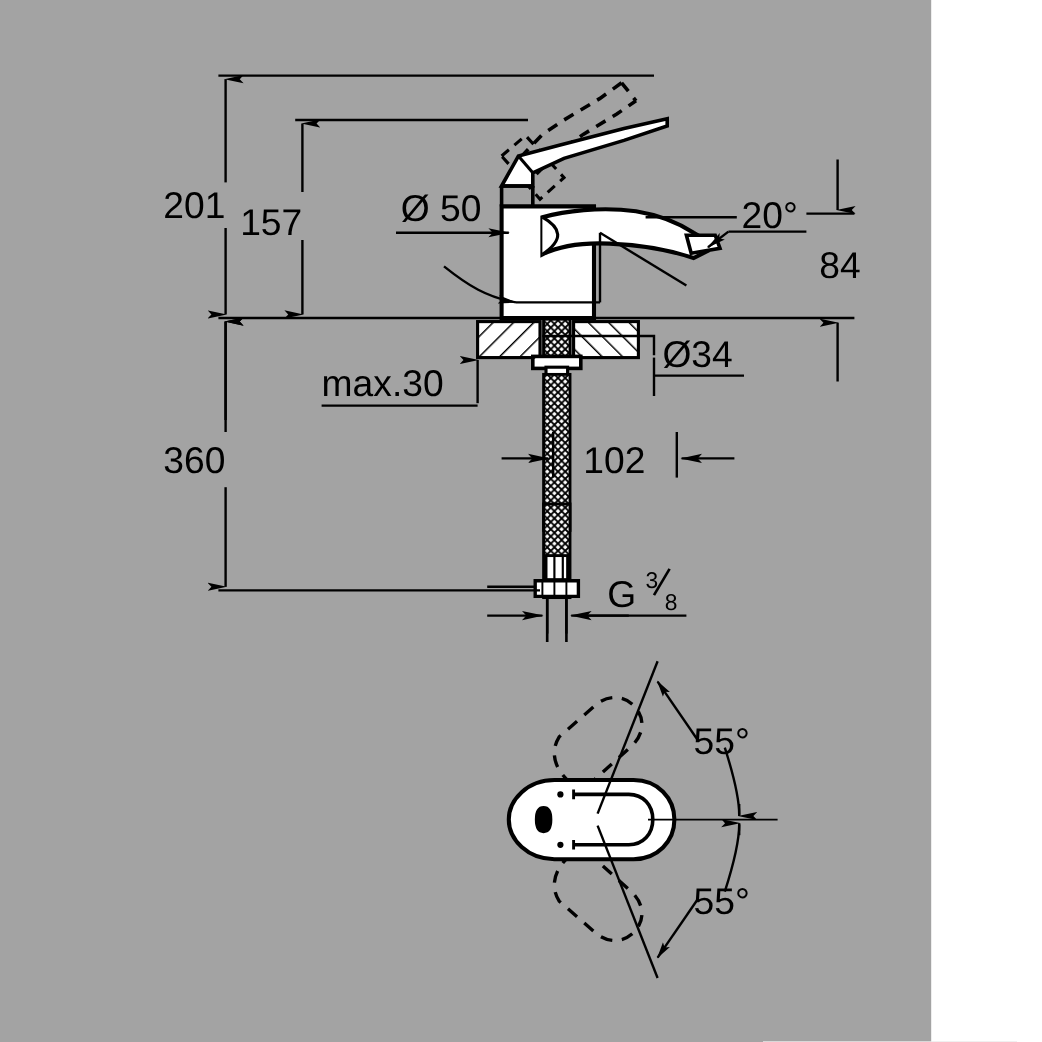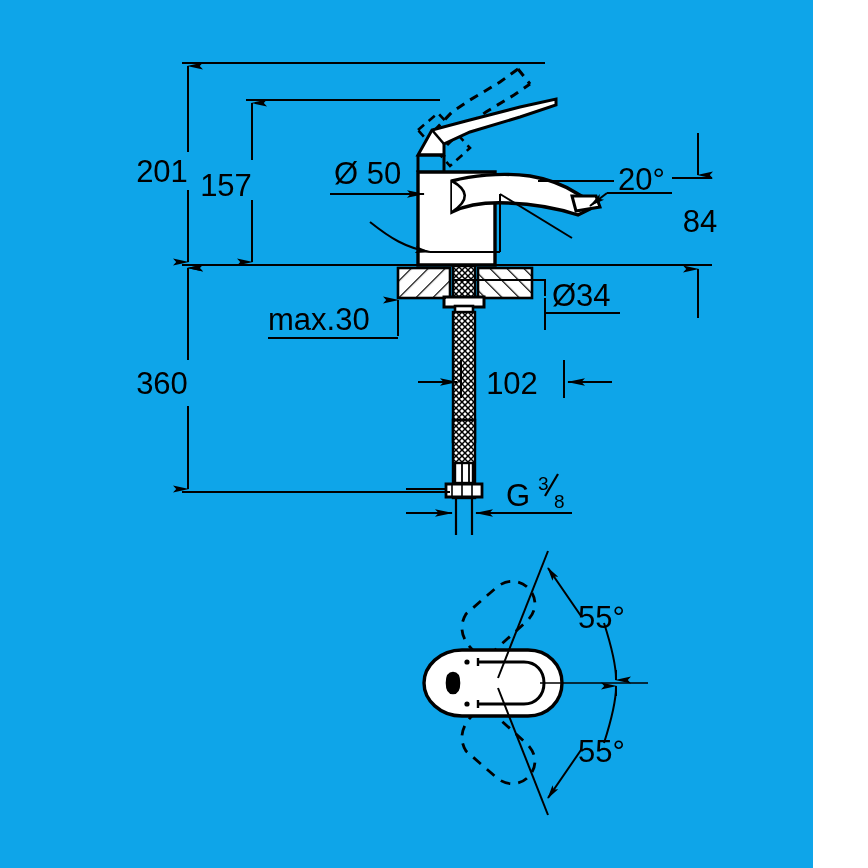--- a/index.html
+++ b/index.html
@@ -7,23 +7,22 @@
     padding: 0;
     background: #ffffff;
   }
   body {
     font-family: "Liberation Sans", sans-serif;
   }
   #sheet {
     position: relative;
     width: 776px;
     height: 868px;
-    background: #0ea5e9;
+    background: #a3a3a3;
     overflow: hidden;
-    padding-left: 37px;
   }
   #sheet svg {
     position: absolute;
     top: 0;
     left: 0;
   }
   .dimtext {
     font-family: "Liberation Sans", sans-serif;
     font-size: 31px;
     fill: #000000;

